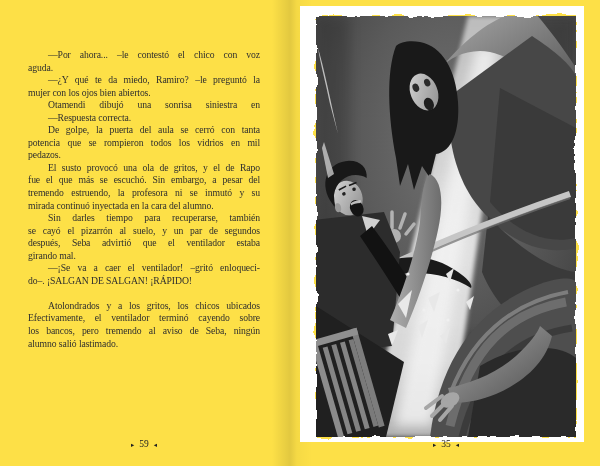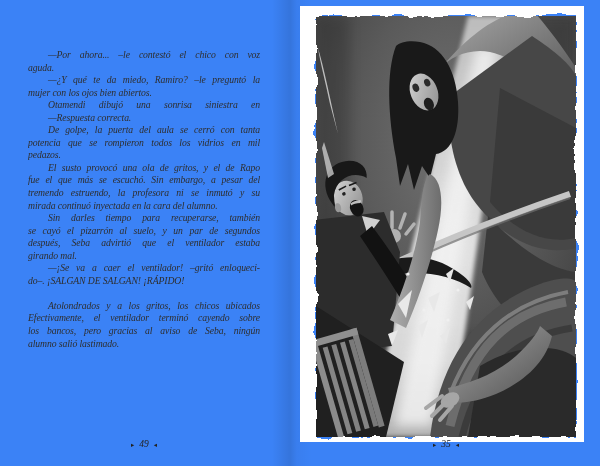--- a/index.html
+++ b/index.html
@@ -1,21 +1,21 @@
 <!DOCTYPE html>
 <html><head>
 <meta charset="utf-8">
 <style>
   html,body{margin:0;padding:0;}
   body{
     width:600px;height:466px;position:relative;overflow:hidden;
     background:#ffffff;
     font-family:"Liberation Serif","DejaVu Serif",serif;
   }
-  .spread{position:absolute;inset:0;background:#3b82f6;font-style:italic;}
+  .spread{position:absolute;inset:0;background:#fde047;}
   .gutter-shadow{
     position:absolute;left:272px;top:0;width:40px;height:466px;
     background:linear-gradient(90deg,rgba(0,0,0,0) 0%,rgba(0,0,0,0.105) 45%,rgba(0,0,0,0.03) 62%,rgba(0,0,0,0) 100%);
   }
   
   .text-block{
     position:absolute;left:28px;top:49px;width:232px;height:366px;
     font-size:9.7px;line-height:12.55px;letter-spacing:-0.1px;
     color:#2e2e2e;overflow:hidden;
   }
@@ -59,26 +59,26 @@
         <div class="line last">mirada continuó inyectada en la cara del alumno.</div>
         <div class="line indent">Sin darles tiempo para recuperarse, también</div>
         <div class="line">se cayó el pizarrón al suelo, y un par de segundos</div>
         <div class="line">después, Seba advirtió que el ventilador estaba</div>
         <div class="line last">girando mal.</div>
         <div class="line indent">—¡Se va a caer el ventilador! –gritó enloqueci-</div>
         <div class="line last">do–. ¡SALGAN DE SALGAN! ¡RÁPIDO!</div>
         <div class="line last">&nbsp;</div>
         <div class="line indent">Atolondrados y a los gritos, los chicos ubicados</div>
         <div class="line">Efectivamente, el ventilador terminó cayendo sobre</div>
-        <div class="line">los bancos, pero gracias al aviso de Seba, ningún</div>
+        <div class="line">los bancos, pero tremendo al aviso de Seba, ningún</div>
         <div class="line last">alumno salió lastimado.</div>
       </div>
     <div class="folio left">
       <span class="marker">▸</span>
-      <span class="num">49</span>
+      <span class="num">59</span>
       <span class="marker">◂</span>
     </div>
   </div>
 
   <div>
     <svg class="illustration" viewBox="0 0 284 436" role="img" aria-label="Grayscale illustration with torn edges: a ghostly long-haired professor looms overhead while a screaming schoolboy in uniform recoils; a bright beam of light, flying glass shards, a toppled chair and falling classroom furniture fill the dark room.">
       <defs>
         <radialGradient id="gBg" cx="52%" cy="30%" r="80%">
           <stop offset="0%" stop-color="#727272"></stop>
           <stop offset="45%" stop-color="#5a5a5a"></stop>

